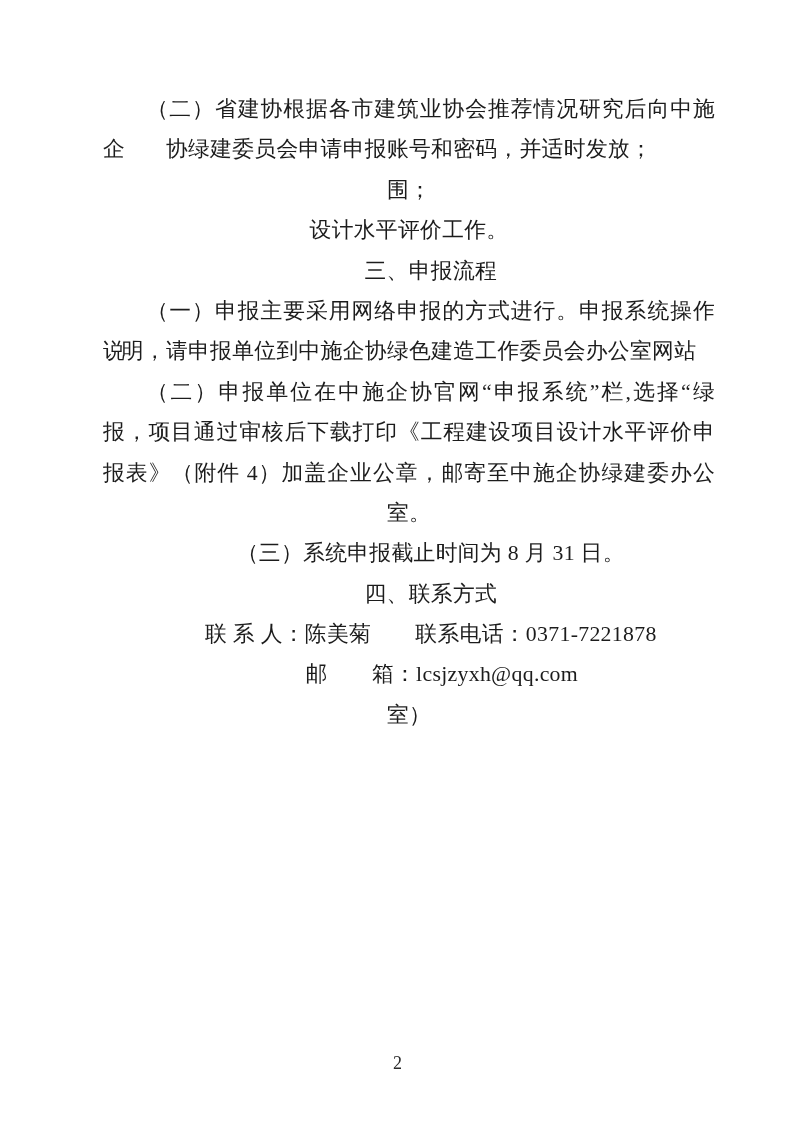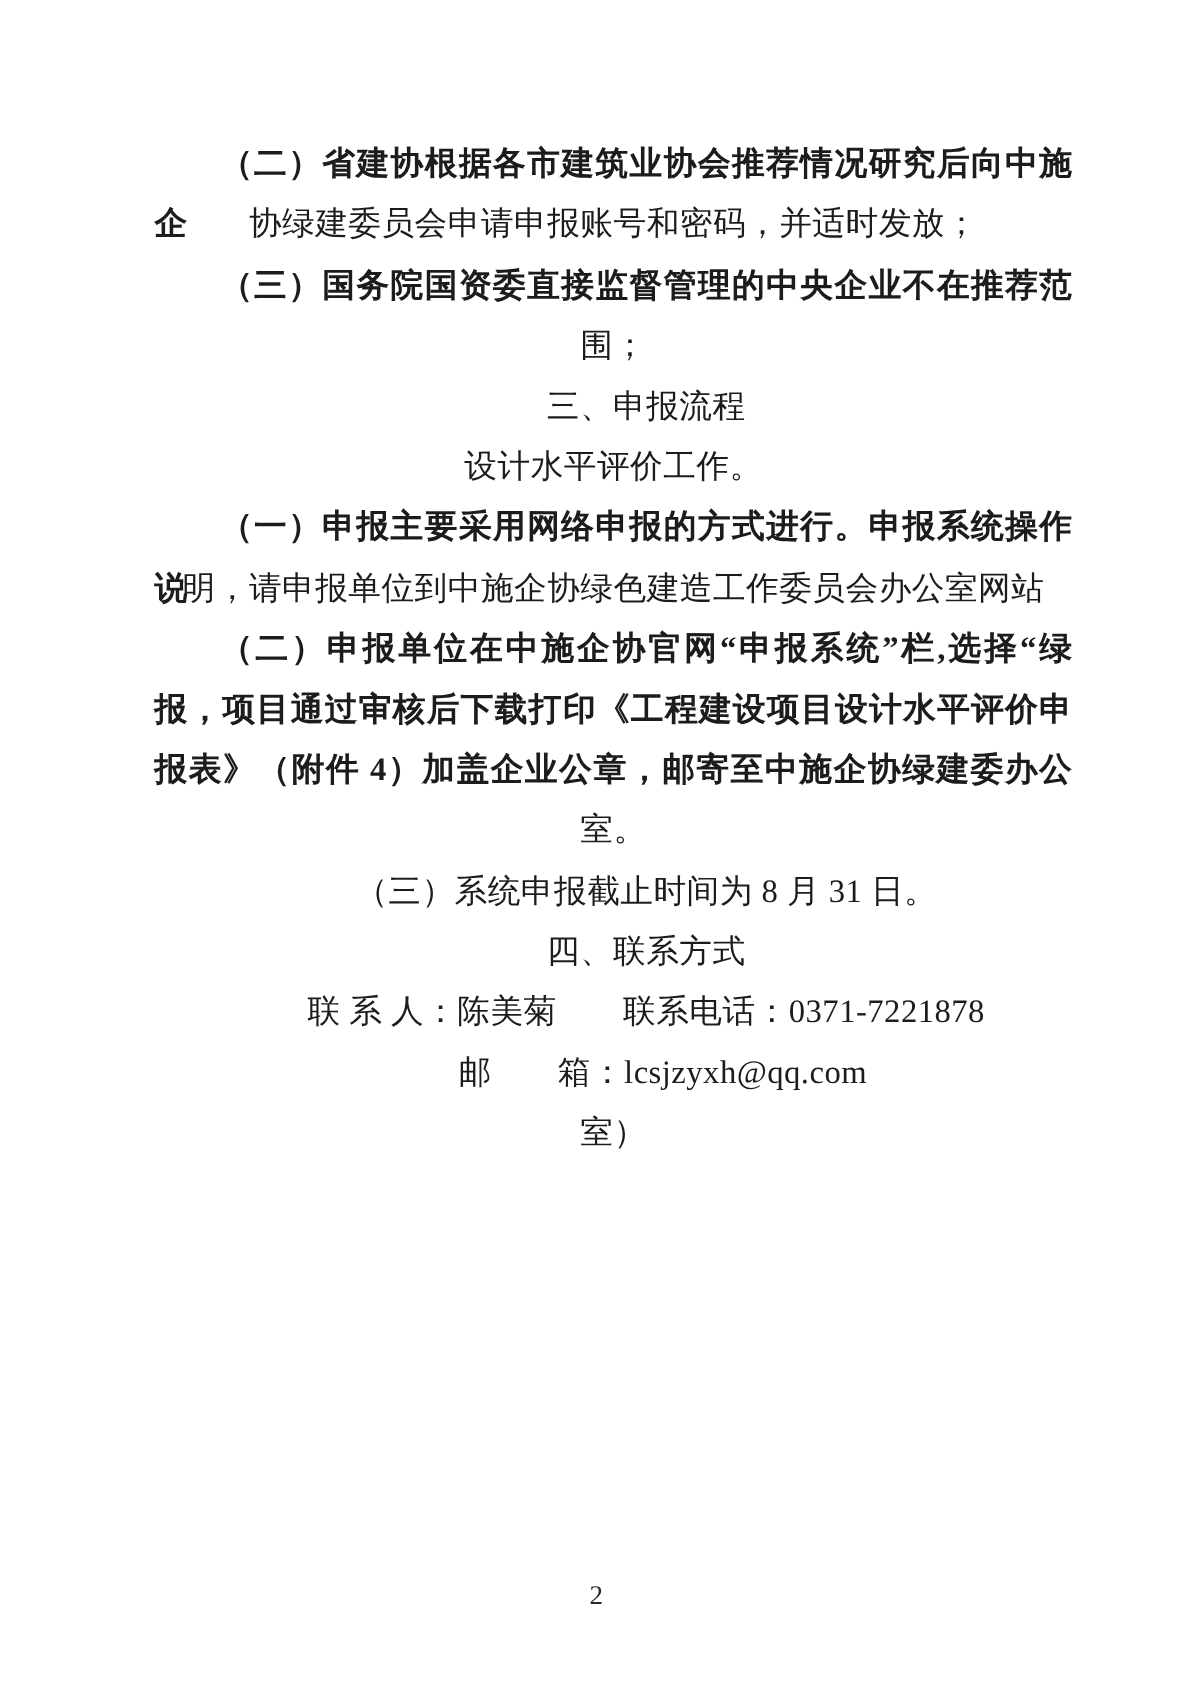--- a/index.html
+++ b/index.html
@@ -30,44 +30,42 @@
     white-space: normal;
     font-weight: 400;
     letter-spacing: 0.3px;
   }
   .line.indent {
     text-indent: 2em;
   }
   .line.fill {
     text-align: justify;
     text-align-last: justify;
-    font-weight: bold;
   }
   .page-number {
     position: absolute;
     top: 1052px;
     left: 0;
     width: 100%;
     text-align: center;
     font-size: 18px;
     line-height: 22px;
     color: #2a2a2a;
   }
 </style>
 </head>
 <body>
 
 <div class="page">
   <div class="doc-body">
       <div class="line indent fill">（二）省建协根据各市建筑业协会推荐情况研究后向中施企</div>
       <div class="line">协绿建委员会申请申报账号和密码，并适时发放；</div>
-      <div class="line indent fill">（三）国务院国资委直接监督管理的中央企业不在推荐范</div>
       <div class="line">围；</div>
+      <div class="line">设计水平评价工作。</div>
       <div class="line indent">三、申报流程</div>
-      <div class="line">设计水平评价工作。</div>
       <div class="line indent fill">（一）申报主要采用网络申报的方式进行。申报系统操作说</div>
       <div class="line">明，请申报单位到中施企协绿色建造工作委员会办公室网站</div>
       <div class="line indent fill">（二）申报单位在中施企协官网“申报系统”栏,选择“绿</div>
       <div class="line fill">报，项目通过审核后下载打印《工程建设项目设计水平评价申</div>
       <div class="line fill">报表》（附件 4）加盖企业公章，邮寄至中施企协绿建委办公</div>
       <div class="line">室。</div>
       <div class="line indent">（三）系统申报截止时间为 8 月 31 日。</div>
       <div class="line indent">四、联系方式</div>
       <div class="line indent">联 系 人：陈美菊　　联系电话：0371-7221878</div>
       <div class="line indent">　邮　　箱：lcsjzyxh@qq.com</div>

